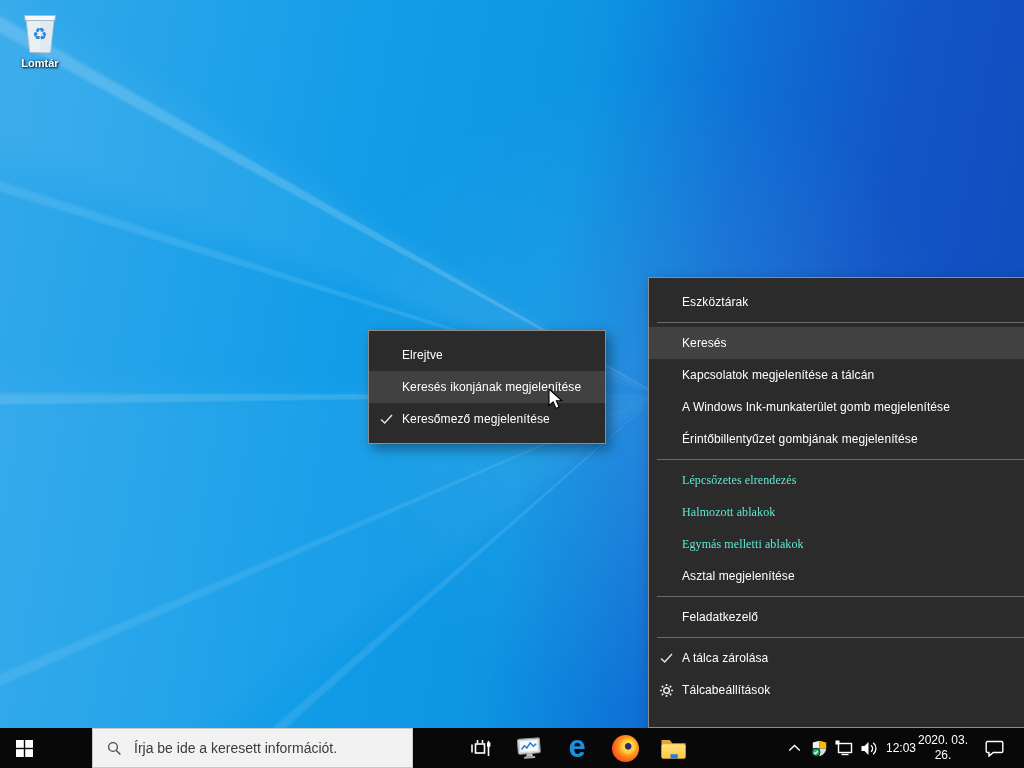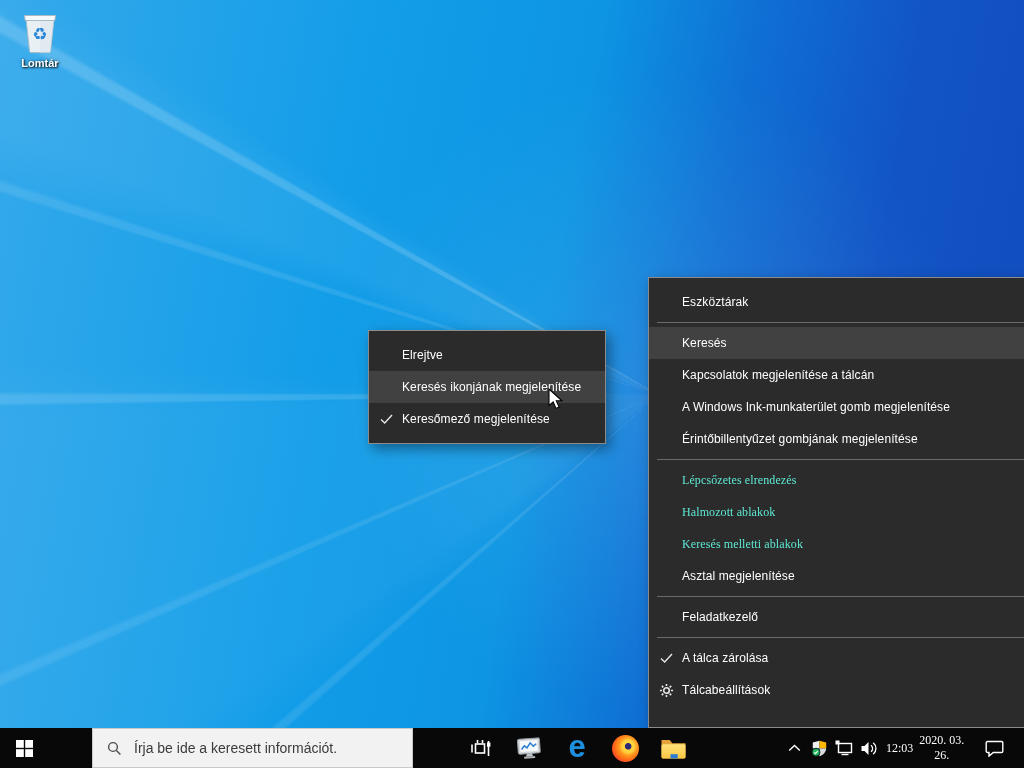--- a/index.html
+++ b/index.html
@@ -53,21 +53,21 @@
   .search-box .mag{margin:0 10px 0 14px;display:flex;}
   .search-box input{border:none;outline:none;background:transparent;flex:1;font-size:14px;
     color:#3b3b3b;font-family:"Liberation Sans","DejaVu Sans",sans-serif;}
   .search-box input::placeholder{color:#3b3b3b;opacity:1;}
   .task-buttons{display:flex;align-items:stretch;}
   .task-btn{width:48px;display:flex;align-items:center;justify-content:center;}
   .edge-e{font-size:31px;font-weight:bold;color:#1d8fdd;line-height:1;transform:translateY(-2px);}
   .firefox-ball{width:27px;height:27px;border-radius:50%;
     background:radial-gradient(circle at 60% 42%,#2d2a75 0 13%,#ffd23f 16% 27%,#ff9a1f 40%,#ff6a16 60%,#ff3b2e 80%,#cf2168 100%);}
   .tray{margin-left:auto;display:flex;align-items:center;padding-right:10px;}
-  .tray-item{display:flex;align-items:center;justify-content:center;height:40px;font-family:Liberation Serif, serif;}
+  .tray-item{display:flex;align-items:center;justify-content:center;height:40px;}
   .tray-icon{width:25px;}
   .clock{width:84px;text-align:center;color:#fff;font-size:12px;line-height:15px;margin:0 4px;}
   .notif{width:40px;}
 
   
   .cursor{position:absolute;left:548px;top:388px;z-index:100;pointer-events:none;}
 </style>
 </head>
 <body>
 
@@ -119,21 +119,21 @@
       <div class="menu-item disabled">
         <span class="menu-icon"></span>
         <span class="menu-label">Lépcsőzetes elrendezés</span>
       </div>
       <div class="menu-item disabled">
         <span class="menu-icon"></span>
         <span class="menu-label">Halmozott ablakok</span>
       </div>
       <div class="menu-item disabled">
         <span class="menu-icon"></span>
-        <span class="menu-label">Keresés melletti ablakok</span>
+        <span class="menu-label">Egymás melletti ablakok</span>
       </div>
       <div class="menu-item">
         <span class="menu-icon"></span>
         <span class="menu-label">Asztal megjelenítése</span>
       </div>
       <div class="menu-sep"></div>
       <div class="menu-item">
         <span class="menu-icon"></span>
         <span class="menu-label">Feladatkezelő</span>
       </div>

